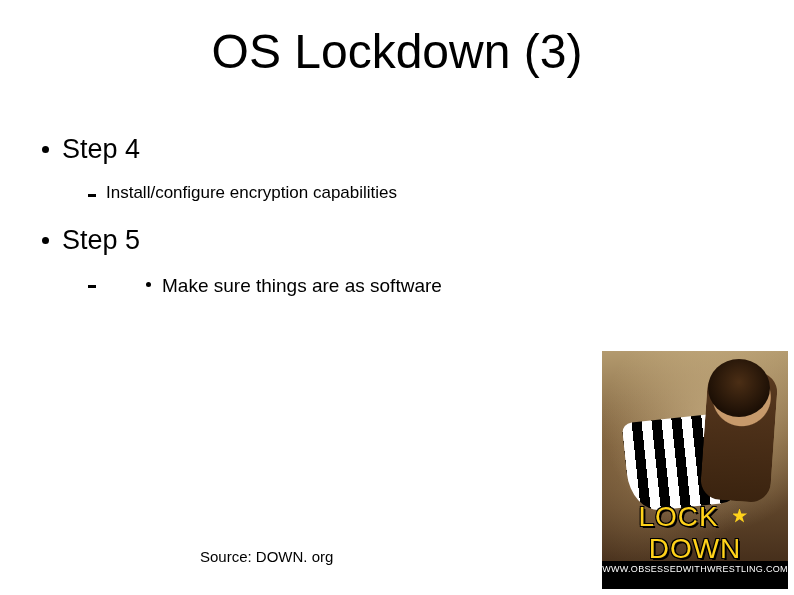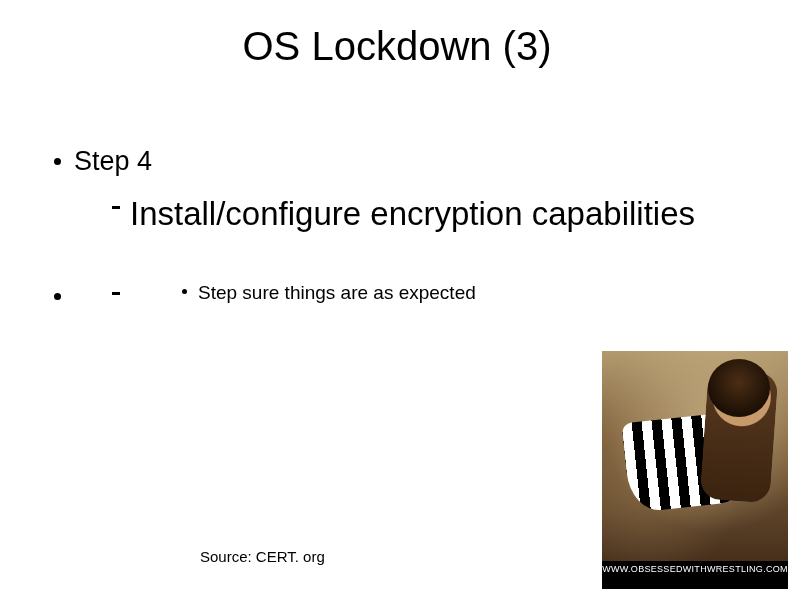--- a/index.html
+++ b/index.html
@@ -17,30 +17,30 @@
     width: 794px;
     height: 595px;
     box-sizing: border-box;
   }
   .title {
     position: absolute;
     top: 24px;
     left: 0;
     width: 100%;
     text-align: center;
-    font-size: 40px;
+    font-size: 48px;
     font-weight: 400;
   }
   .content {
     position: absolute;
     top: 130px;
     left: 30px;
     right: 30px;
   }
-  ul { list-style: none; margin: 16px; padding: 0; }
+  ul { list-style: none; margin: 4px; padding: 0; }
   .lvl1 > li { position: relative; padding-left: 28px; }
   .lvl1 > li::before {
     content: '';
     position: absolute;
     left: 8px;
     top: 12px;
     width: 7px;
     height: 7px;
     background: #000;
     border-radius: 50%;
@@ -50,21 +50,21 @@
   .lvl2 > li { position: relative; padding-left: 40px; }
   .lvl2 > li::before {
     content: '';
     position: absolute;
     left: 22px;
     top: 11px;
     width: 8px;
     height: 3px;
     background: #000;
   }
-  .lvl2-label { font-size: 33px; }
+  .lvl2-label { font-size: 17px; }
   .lvl3 { margin-top: 14px; }
   .lvl3 > li { position: relative; padding-left: 52px; margin-bottom: 4px; }
   .lvl3 > li::before {
     content: '';
     position: absolute;
     left: 36px;
     top: 8px;
     width: 5px;
     height: 5px;
     background: #000;
@@ -174,36 +174,42 @@
             <span class="lvl2-label">Install/configure encryption capabilities</span>
           </li>
         </ul>
       </li>
     </ul>
 
     <div class="gap"></div>
 
     <ul class="lvl1">
       <li>
+        <span class="lvl1-label">Step 5</span>
         <ul class="lvl2">
           <li>
             <ul class="lvl3">
               <li>
-                <span class="lvl3-label">Step sure things are as expected</span>
+                <span class="lvl3-label">Make sure things are as software</span>
               </li>
             </ul>
           </li>
         </ul>
       </li>
     </ul>
   </div>
 
-  <div class="source">Source: CERT. org</div>
+  <div class="source">Source: DOWN. org</div>
 
   <div class="figure">
     <div class="smoke"></div>
     <div class="ref"></div>
     <div class="wrestler"></div>
     <div class="hair"></div>
+    <div class="lockdown">
+      <span>LOCK</span>
+      <span class="star"></span>
+      <span>DOWN</span>
+    </div>
     <div class="watermark">WWW.OBSESSEDWITHWRESTLING.COM</div>
   </div>
 
 </div>
 
 </body></html>

